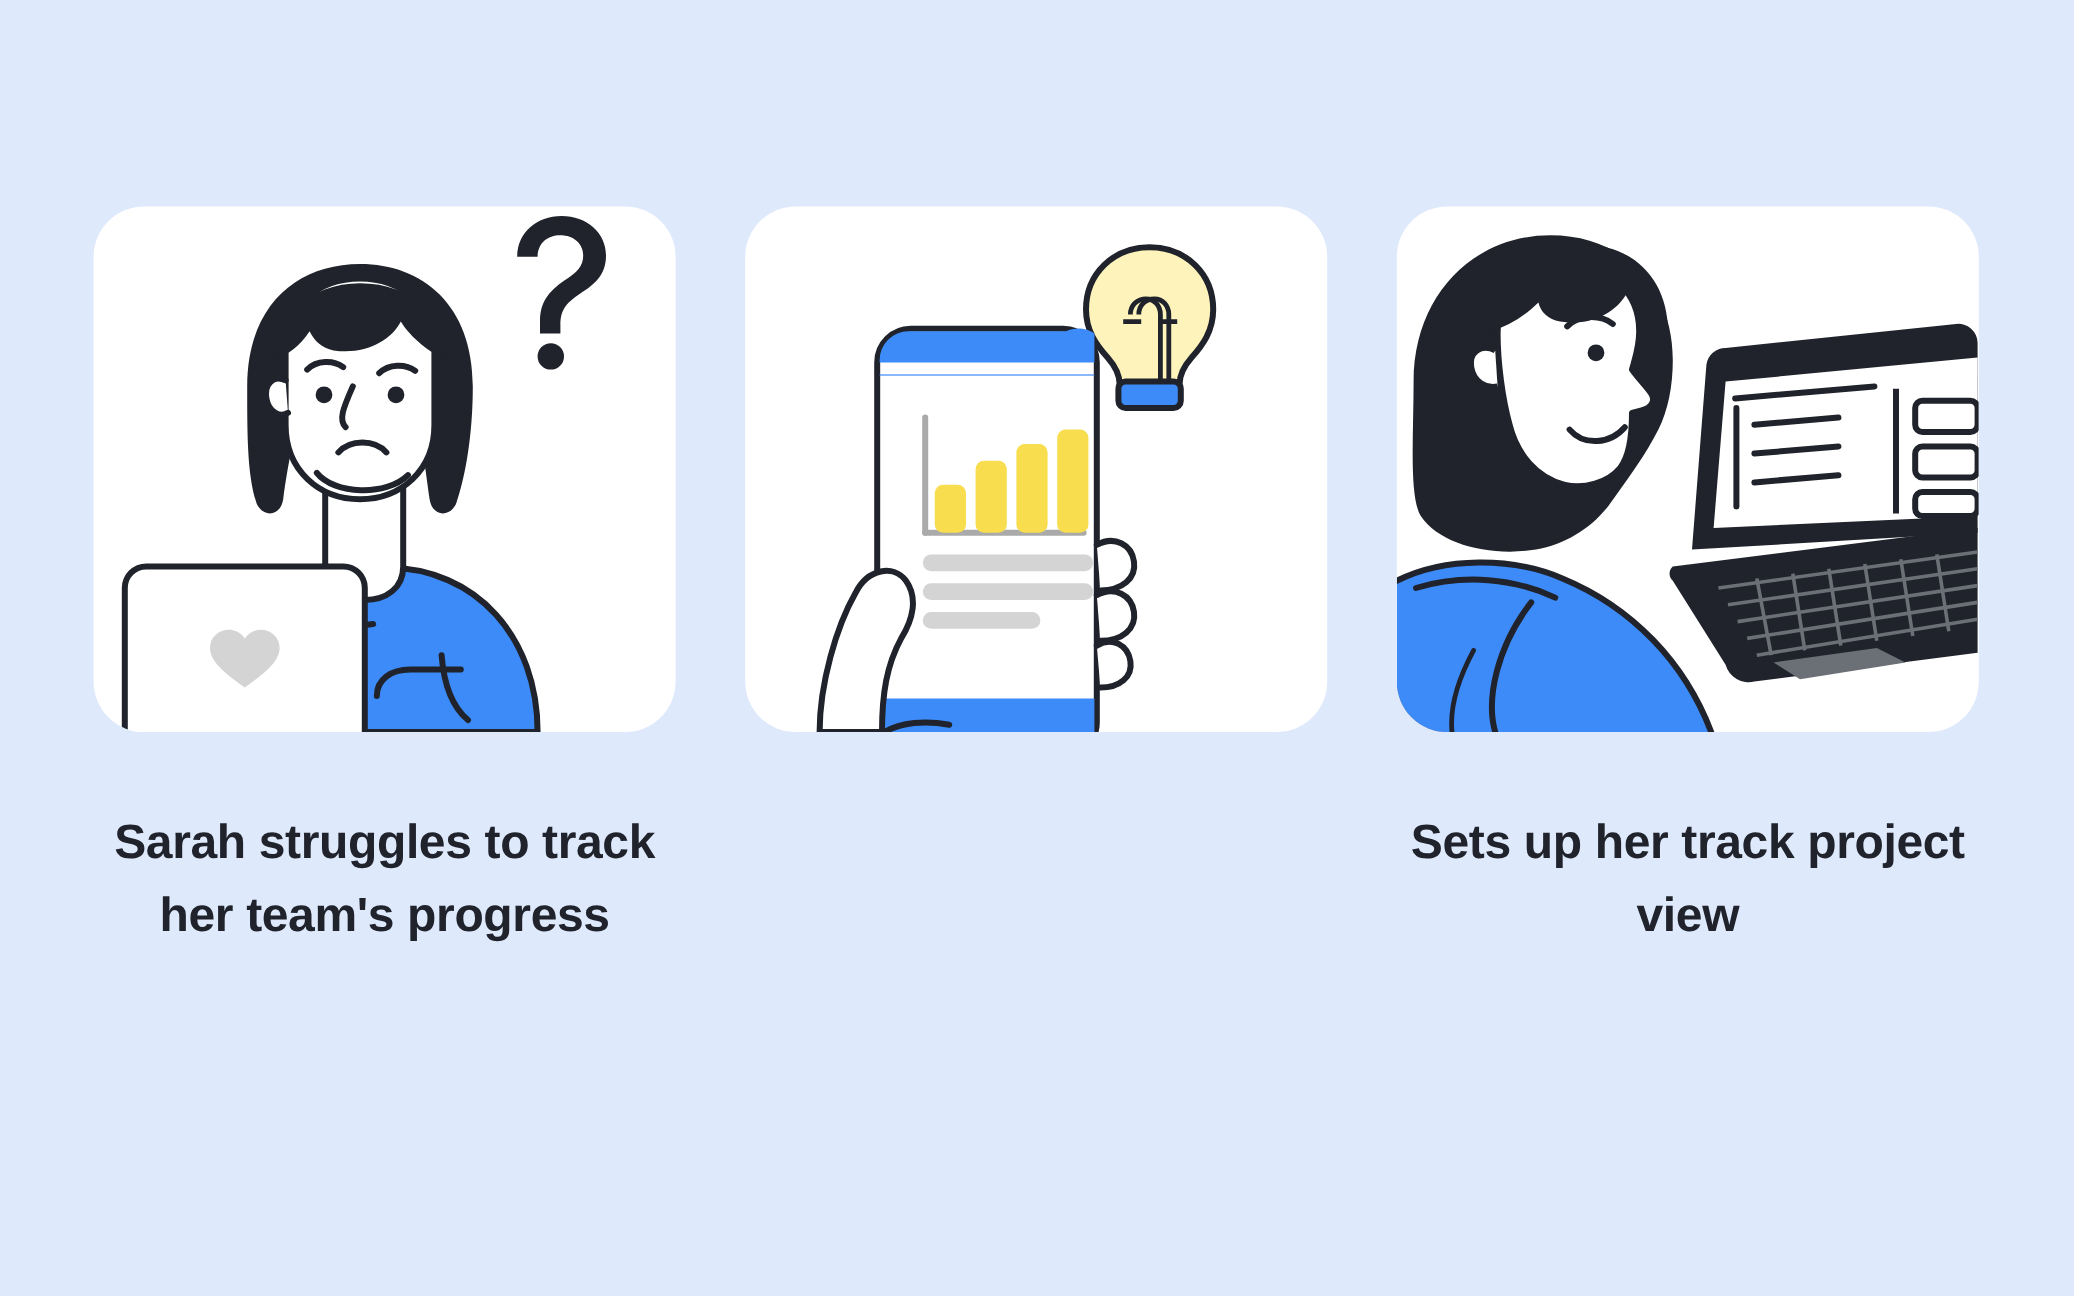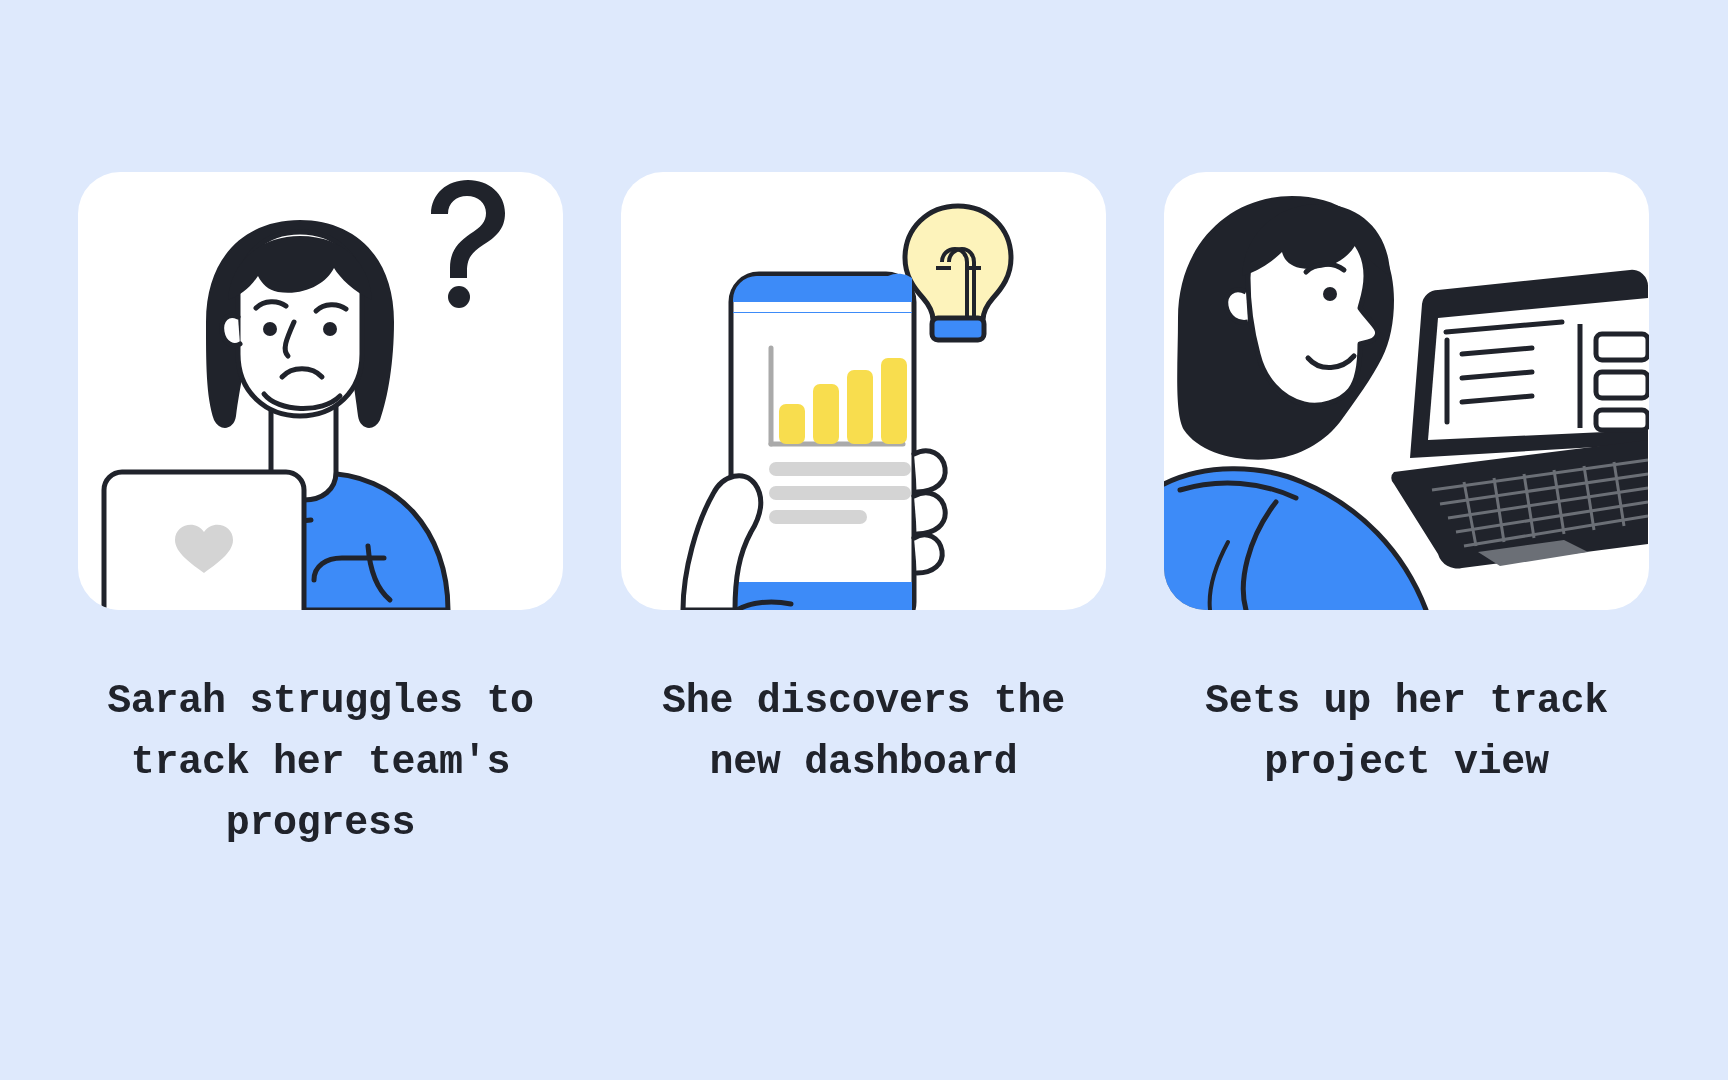--- a/index.html
+++ b/index.html
@@ -6,21 +6,20 @@
   html,body{
     width:1728px; height:1080px;
     background:#dee9fc;
     font-family:"Liberation Sans", sans-serif;
     overflow:hidden;
   }
   .board{
     position:relative;
     width:1728px; height:1080px;
     background:#dee9fc;
-    font-family:Liberation Mono, monospace;
   }
   .panels{
     position:absolute;
     left:0; top:0;
     width:1728px;
     display:flex;
     justify-content:flex-start;
     padding-left:78px;
     gap:58px;
     padding-top:172px;
@@ -145,21 +144,20 @@
             <path d="M62 438 C62 398 76 350 92 322 C102 302 124 298 134 312 C144 326 140 344 130 360 C118 382 114 406 114 438 Z"></path>
 
             <path d="M293 282 C308 274 322 282 324 296 C326 310 314 320 296 320"></path>
             <path d="M293 324 C308 316 322 324 324 338 C326 352 314 362 296 362"></path>
             <path d="M293 366 C306 358 319 366 321 379 C323 392 312 401 296 401"></path>
 
             <path d="M116 438 C130 430 150 428 170 432" fill="none"></path>
           </g>
         </svg>
       </div>
-      <div class="caption">She discovers the new dashboard</div>
     </div>
 
     <div class="panel">
       <div class="card">
         <svg viewBox="0 0 485 438" xmlns="http://www.w3.org/2000/svg">
 
           <path d="M0 330 L100 330 A18 18 0 0 1 118 348 L118 438 L0 438 Z" fill="#808080" stroke="none"></path>
 
           <path d="M0 312 C40 292 96 292 138 310 C196 334 240 380 262 438 L0 438 Z" fill="#3d8bf8" stroke="none"></path>
           <path d="M0 312 C40 292 96 292 138 310 C196 334 240 380 262 438" fill="none" stroke="#20232b" stroke-width="5" stroke-linecap="round"></path>

